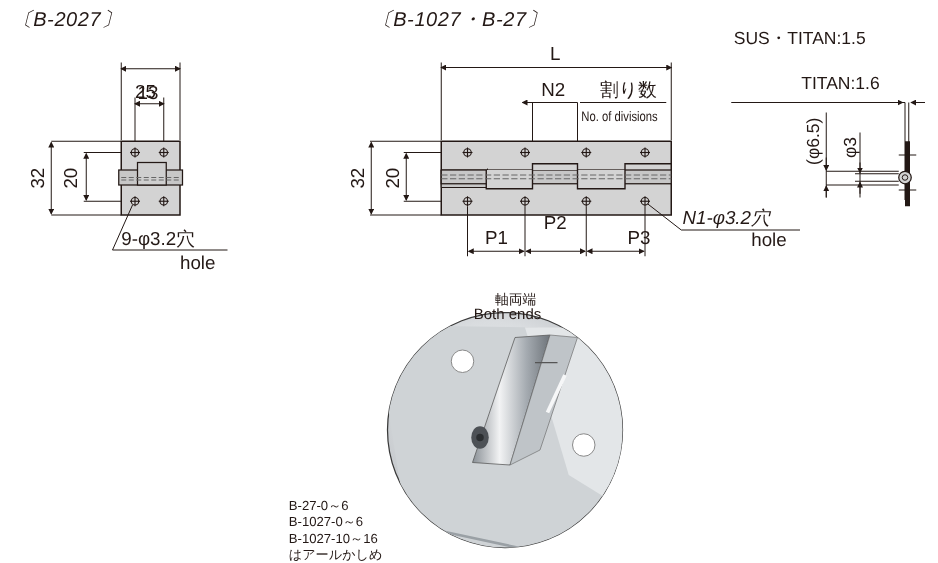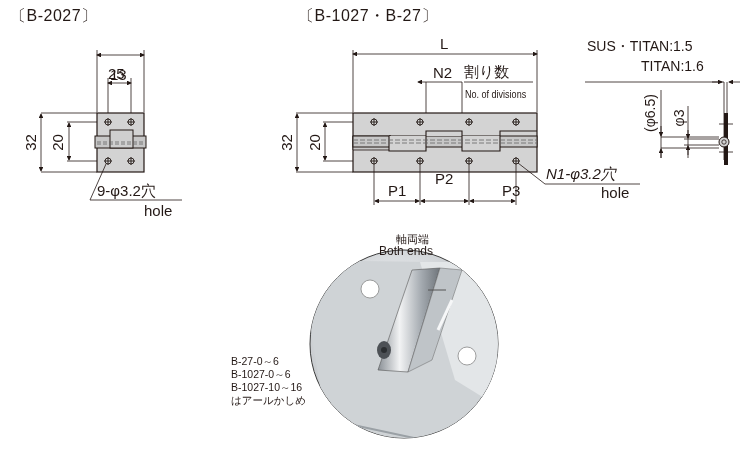--- a/index.html
+++ b/index.html
@@ -1,22 +1,22 @@
 <!DOCTYPE html>
 <html><head>
 <meta charset="utf-8">
 <style>
   html, body { margin:0; padding:0; background:#ffffff; }
   body { width:750px; height:450px; position:relative; overflow:hidden;
          font-family:"Liberation Sans", "DejaVu Sans", sans-serif; color:#231815; }
   .abs { position:absolute; }
-  .title { font-size:16px; letter-spacing:0.5px; white-space:nowrap; }
+  .title { font-size:16px; letter-spacing:0.5px; white-space:nowrap;font-style:italic; }
   .dim { font-size:15px; white-space:nowrap; }
   .small { font-size:11px; white-space:nowrap; }
-  .note { font-size:10.5px; line-height:13px; white-space:pre; }
+  .note { font-size:10.5px; line-height:13px; white-space:pre;margin-top:44px; }
   svg { position:absolute; left:0; top:0; }
   .vtext { transform:rotate(-90deg); transform-origin:center center; }
 </style>
 </head>
 <body>
 
 <svg width="750" height="450">
   <defs>
     <marker id="arr" markerWidth="6" markerHeight="6" refX="5" refY="3" orient="auto-start-reverse">
       <path d="M0,0 L6,3 L0,6 z" fill="#231815"></path>
@@ -202,31 +202,31 @@
 <div class="abs dim" style="left:108px;top:36px;margin-top:29px;">25</div>
 <div class="abs dim" style="left:110px;top:66px;">13</div>
 <div class="abs dim vtext" style="left:22px;top:134px;">32</div>
 <div class="abs dim vtext" style="left:49px;top:134px;">20</div>
 <div class="abs dim" style="left:97px;top:182px;">9-φ3.2穴</div>
 <div class="abs dim" style="left:144px;top:202px;">hole</div>
 
 <div class="abs title" style="left:254px;top:6px;margin-left:44px;">〔B-1027・B-27〕</div>
 <div class="abs dim" style="left:440px;top:35px;">L</div>
 <div class="abs dim" style="left:433px;top:64px;">N2</div>
-<div class="abs dim" style="left:464px;top:63px;">割り数</div>
+<div class="abs dim" style="left:480px;top:63px;">割り数</div>
 <div class="abs small" style="left:465px;top:88px;transform:scaleX(0.82);transform-origin:left;">No. of divisions</div>
 <div class="abs dim vtext" style="left:278px;top:134px;">32</div>
 <div class="abs dim vtext" style="left:306px;top:134px;">20</div>
 <div class="abs dim" style="left:388px;top:182px;text-align:right;">P1</div>
 <div class="abs dim" style="left:435px;top:170px;">P2</div>
 <div class="abs dim" style="left:502px;top:182px;">P3</div>
 <div class="abs dim" style="left:546px;top:165px;font-style:italic;">N1-φ3.2穴</div>
 <div class="abs dim" style="left:601px;top:184px;">hole</div>
 
-<div class="abs dim" style="left:587px;top:38px;font-size:14px;">SUS・TITAN:1.5</div>
+<div class="abs dim" style="left:587px;top:22px;font-size:14px;">SUS・TITAN:1.5</div>
 <div class="abs dim" style="left:641px;top:58px;font-size:14px;">TITAN:1.6</div>
 <div class="abs dim vtext" style="left:631px;top:105px;font-size:14px;">(φ6.5)</div>
 <div class="abs dim vtext" style="left:671px;top:110px;font-size:14px;">φ3</div>
 
 <div class="abs small" style="left:396px;top:232px;font-family:Liberation Serif, serif;">軸両端</div>
 <div class="abs small" style="left:379px;top:244px;font-size:12px;">Both ends</div>
 <div class="abs note" style="left:231px;top:355px;">B-27-0～6
 B-1027-0～6
 B-1027-10～16
 はアールかしめ</div>

